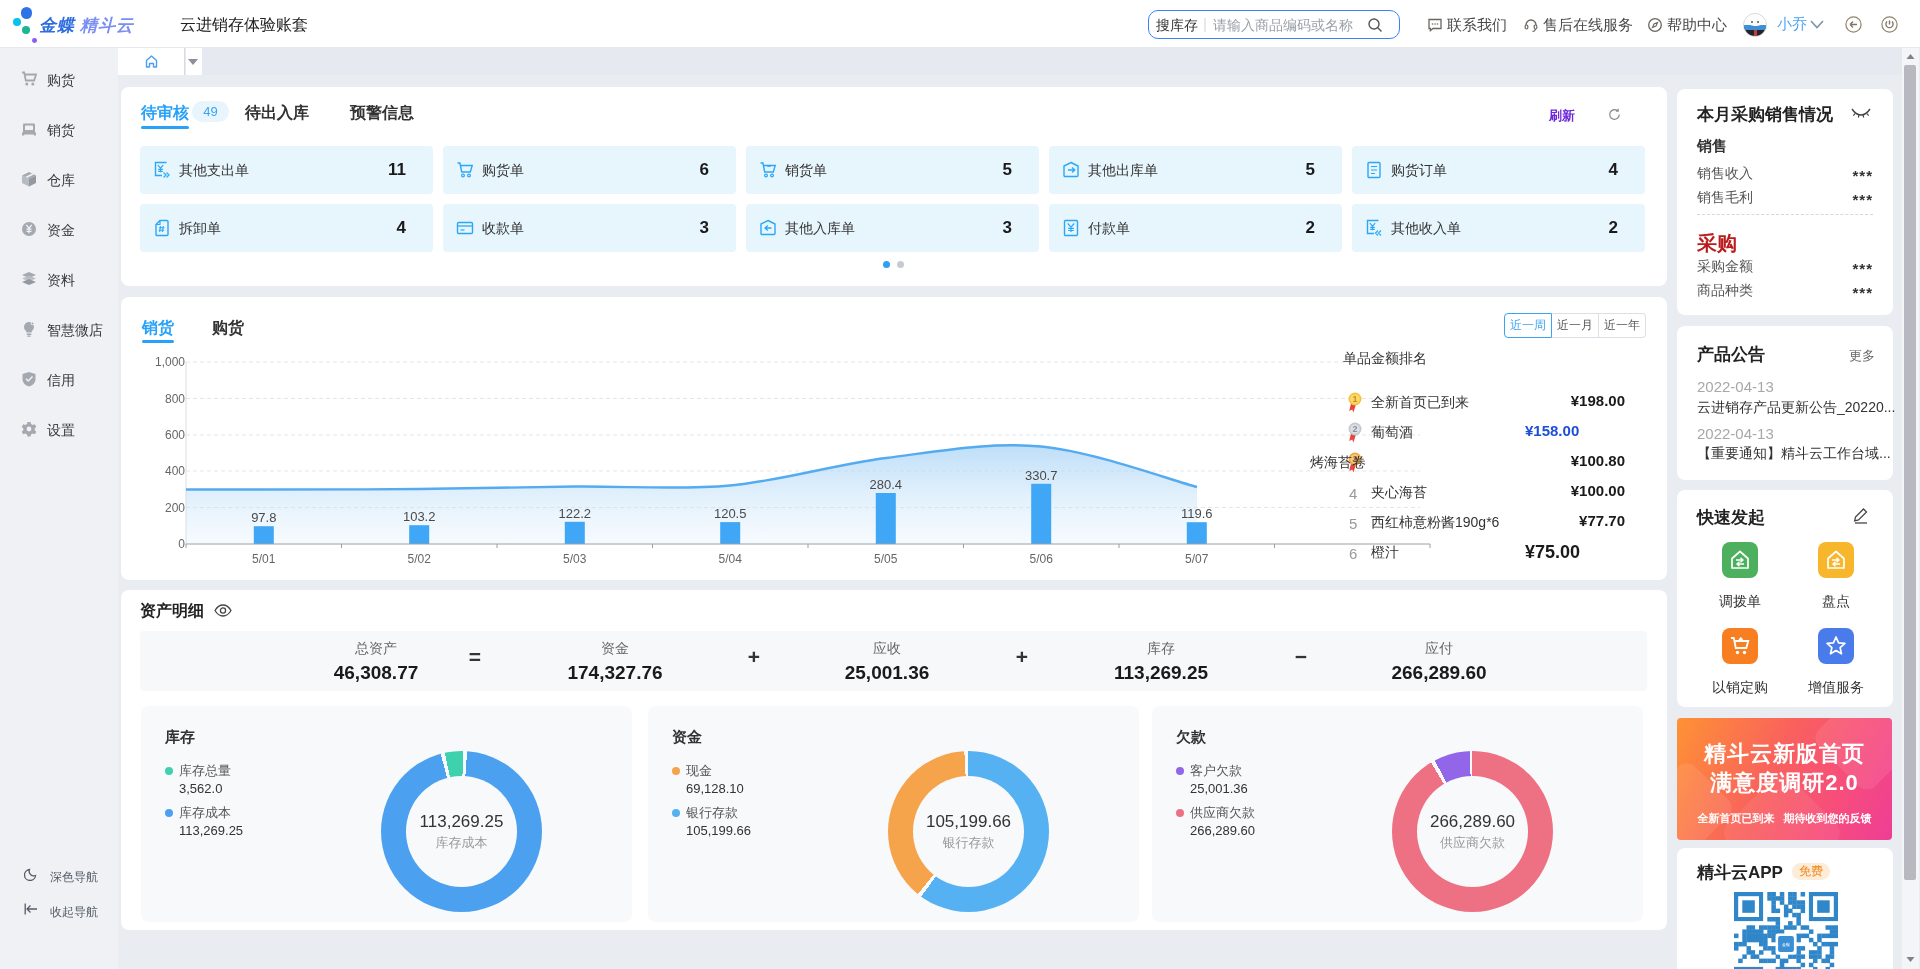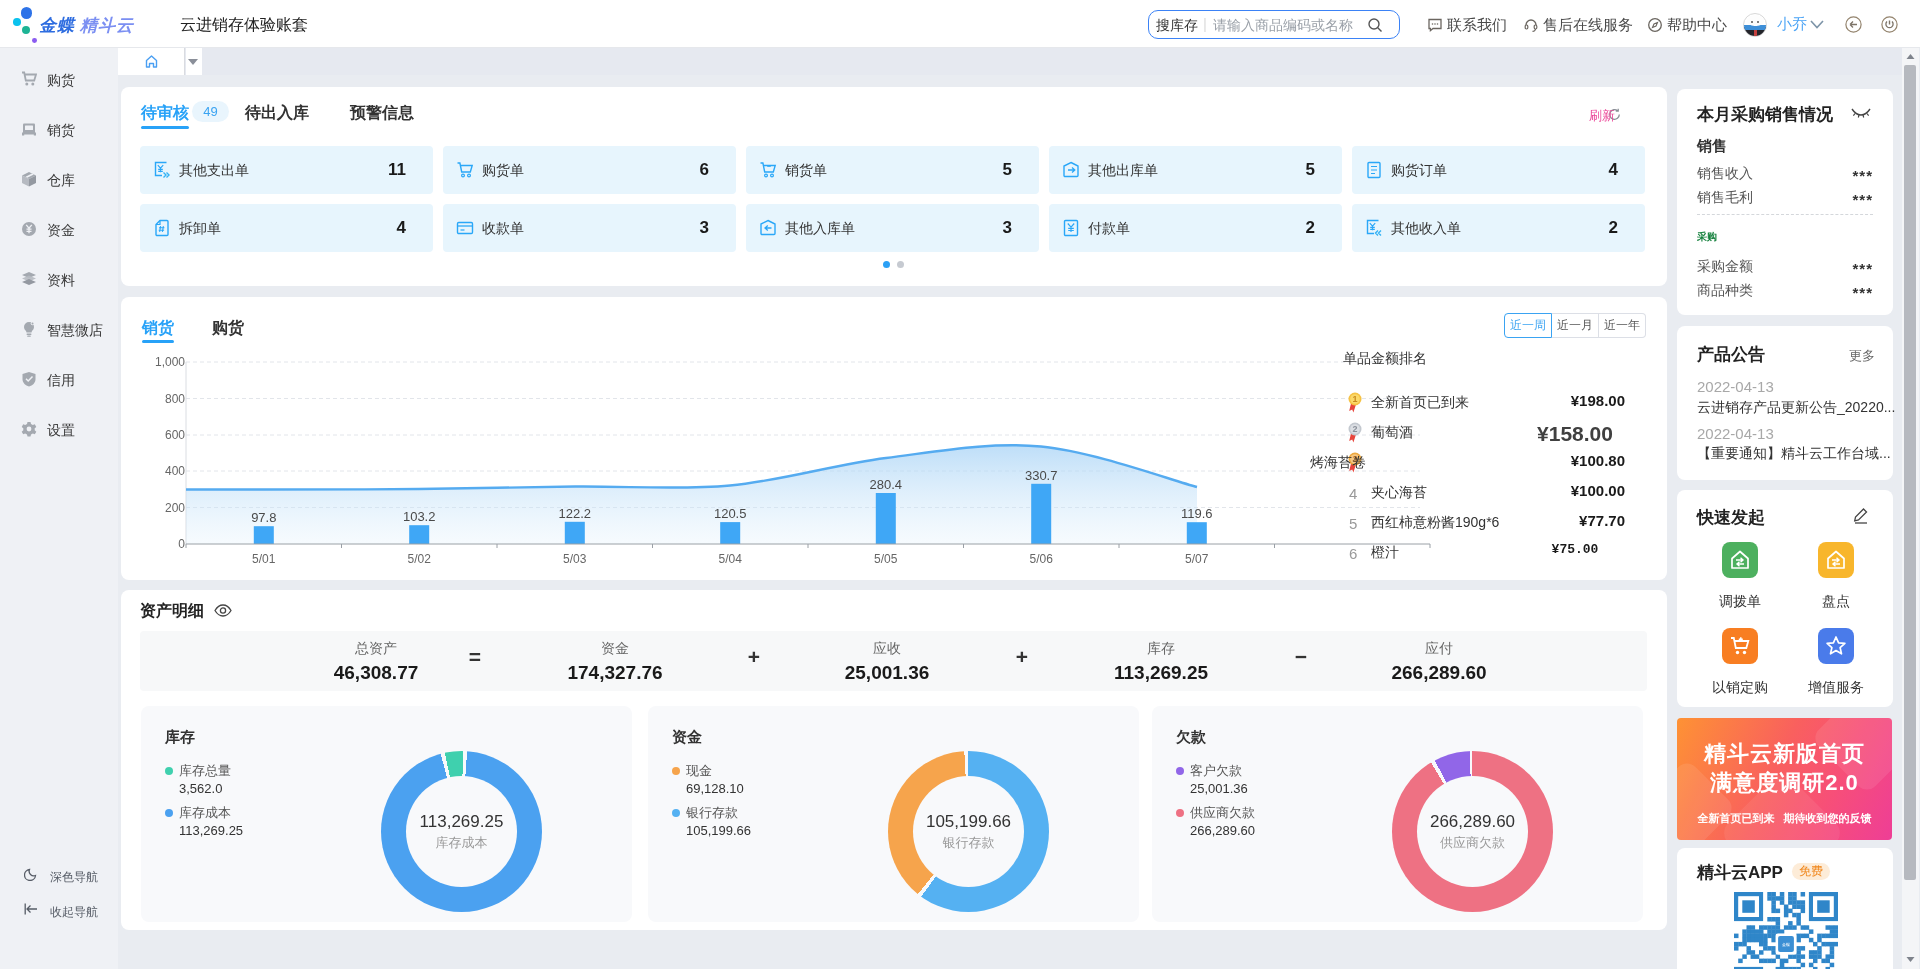--- a/index.html
+++ b/index.html
@@ -176,21 +176,21 @@
 
   <div id="panel1" class="panel" style="left:121px;top:87px;width:1546px;height:199px;">
     <span class="abs tabtxt bluetab" style="left:20px;top:16px;">待审核</span>
     <div class="abs" style="left:20px;top:39px;width:48px;height:3px;background:#28a2f8;border-radius:2px;"></div>
     <div class="abs" style="left:71px;top:14px;width:37px;height:21px;background:#e9f5fd;border-radius:11px;text-align:center;font-size:13px;color:#3aa3f2;line-height:21px;">49</div>
     <span class="abs tabtxt" style="left:124px;top:16px;">待出入库</span>
     <span class="abs tabtxt" style="left:229px;top:16px;">预警信息</span>
     <svg class="abs" style="left:1487px;top:21px;" width="13" height="13" viewBox="0 0 13 13">
         <path d="M11.3,6.5 a4.8,4.8 0 1 1 -1.6,-3.6 M10.2,0.8 v2.4 h-2.4" fill="none" stroke="#8a8f96" stroke-width="1.3"></path>
       </svg>
-    <span class="abs" style="left:1468px;top:20px;font-size:13px;color:#ec4899;">刷新</span>
+    <span class="abs" style="left:1428px;top:20px;font-size:13px;color:#6d28d9;font-weight:bold;">刷新</span>
 
     <div class="card" style="left:19px;top:59px;">
       <svg width="18" height="18" viewBox="0 0 18 18">
           <path d="M13.5,1.5 h-11 v13 h6.5" fill="none" stroke="#2aa7f8" stroke-width="1.4"></path>
           <path d="M4.8,4.2 l2.7,3 2.7,-3 M7.5,7.2 v4 M5.2,8.4 h4.6 M5.2,10.3 h4.6" fill="none" stroke="#2aa7f8" stroke-width="1.2"></path>
           <path d="M10.5,11.5 l2.5,2.5 -2.5,2.5 M13.5,11.5 l2.5,2.5 -2.5,2.5" fill="none" stroke="#35b3f5" stroke-width="1.4"></path>
         </svg>
       <span class="lbl">其他支出单</span>
         <span class="num">11</span>
     </div>
@@ -371,25 +371,25 @@
     <span class="abs" style="left:1228px;top:188px;font-size:15px;color:#999;">4</span>
     <span class="abs" style="left:1228px;top:218px;font-size:15px;color:#999;">5</span>
     <span class="abs" style="left:1228px;top:248px;font-size:15px;color:#999;">6</span>
     <div class="abs" style="left:1250px;top:97px;font-size:14px;color:#333;">全新首页已到来</div>
     <div class="abs" style="left:1250px;top:127px;font-size:14px;color:#333;">葡萄酒</div>
     <div class="abs" style="left:1189px;top:157px;font-size:14px;color:#333;">烤海苔卷</div>
     <div class="abs" style="left:1250px;top:187px;font-size:14px;color:#333;">夹心海苔</div>
     <div class="abs" style="left:1250px;top:217px;font-size:14px;color:#333;">西红柿意粉酱190g*6</div>
     <div class="abs" style="left:1250px;top:247px;font-size:14px;color:#333;">橙汁</div>
     <div class="abs" style="left:1404px;top:95px;width:100px;text-align:right;font-size:15px;font-weight:bold;color:#1a1a1a;">¥198.00</div>
-    <div class="abs" style="left:1404px;top:125px;width:100px;text-align:center;font-size:21px;font-weight:bold;color:#404040;">¥158.00</div>
+    <div class="abs" style="left:1404px;top:125px;width:100px;text-align:left;font-size:15px;font-weight:bold;color:#1d4ed8;">¥158.00</div>
     <div class="abs" style="left:1404px;top:155px;width:100px;text-align:right;font-size:15px;font-weight:bold;color:#1a1a1a;">¥100.80</div>
     <div class="abs" style="left:1404px;top:185px;width:100px;text-align:right;font-size:15px;font-weight:bold;color:#1a1a1a;">¥100.00</div>
     <div class="abs" style="left:1404px;top:215px;width:100px;text-align:right;font-size:15px;font-weight:bold;color:#1a1a1a;">¥77.70</div>
-    <div class="abs" style="left:1404px;top:245px;width:100px;text-align:center;font-size:13px;font-weight:bold;color:#1a1a1a;font-family:Liberation Mono, monospace;">¥75.00</div>
+    <div class="abs" style="left:1404px;top:245px;width:100px;text-align:left;font-size:18px;font-weight:bold;color:#1a1a1a;">¥75.00</div>
   </div>
   <div id="panel3" class="panel" style="left:121px;top:590px;width:1546px;height:340px;">
     <span class="abs" style="left:19px;top:11px;font-size:16px;font-weight:bold;color:#222;">资产明细</span>
     <svg class="abs" style="left:93px;top:14px;" width="18" height="13" viewBox="0 0 18 13">
         <path d="M1,6.5 C3.5,2.2 6,1 9,1 s5.5,1.2 8,5.5 C14.5,10.8 12,12 9,12 S3.5,10.8 1,6.5 Z" fill="none" stroke="#444" stroke-width="1.3"></path>
         <circle cx="9" cy="6.5" r="2.6" fill="none" stroke="#444" stroke-width="1.3"></circle>
       </svg>
     <div class="abs" style="left:19px;top:41px;width:1507px;height:60px;background:#f7f8f9;border-radius:4px;"></div>
     <div class="fi" style="left:222px;top:50px;margin-left:33px;">
         <div class="l1">总资产</div>
@@ -464,21 +464,21 @@
     <svg class="abs" style="left:174px;top:19px;" width="20" height="10" viewBox="0 0 20 10">
         <path d="M1,1 C4,5.5 8,7 10,7 s6,-1.5 9,-6" fill="none" stroke="#444" stroke-width="1.4"></path>
         <path d="M4,5.5 l-1.6,2.2 M8,7 l-0.7,2.5 M12,7 l0.7,2.5 M16,5.5 l1.6,2.2" stroke="#444" stroke-width="1.2"></path>
       </svg>
     <span class="abs" style="left:20px;top:48px;font-size:15px;font-weight:bold;color:#333;">销售</span>
     <span class="abs rclabel" style="left:20px;top:76px;">销售收入</span>
     <div class="abs stars" style="left:96px;top:78px;width:100px;text-align:right;">***</div>
     <span class="abs rclabel" style="left:20px;top:100px;">销售毛利</span>
     <div class="abs stars" style="left:96px;top:102px;width:100px;text-align:right;">***</div>
     <div class="abs" style="left:20px;top:125px;width:176px;border-top:1px dashed #d4d7db;"></div>
-    <span class="abs" style="left:20px;top:141px;font-size:10px;font-weight:bold;color:#15803d;">采购</span>
+    <span class="abs" style="left:20px;top:141px;font-size:20px;font-weight:bold;color:#b91c1c;">采购</span>
     <span class="abs rclabel" style="left:20px;top:169px;">采购金额</span>
     <div class="abs stars" style="left:96px;top:171px;width:100px;text-align:right;">***</div>
     <span class="abs rclabel" style="left:20px;top:193px;">商品种类</span>
     <div class="abs stars" style="left:96px;top:195px;width:100px;text-align:right;">***</div>
   </div>
   <div id="rc2" class="panel" style="left:1677px;top:326px;width:216px;height:154px;">
     <span class="abs" style="left:20px;top:17px;font-size:17px;font-weight:bold;color:#222;">产品公告</span>
     <span class="abs" style="left:172px;top:21px;font-size:13px;color:#666;">更多</span>
     <span class="abs" style="left:20px;top:52px;font-size:15px;color:#a8a8a8;">2022-04-13</span>
     <span class="abs" style="left:20px;top:73px;font-size:14px;color:#333;white-space:nowrap;">云进销存产品更新公告_20220...</span>

